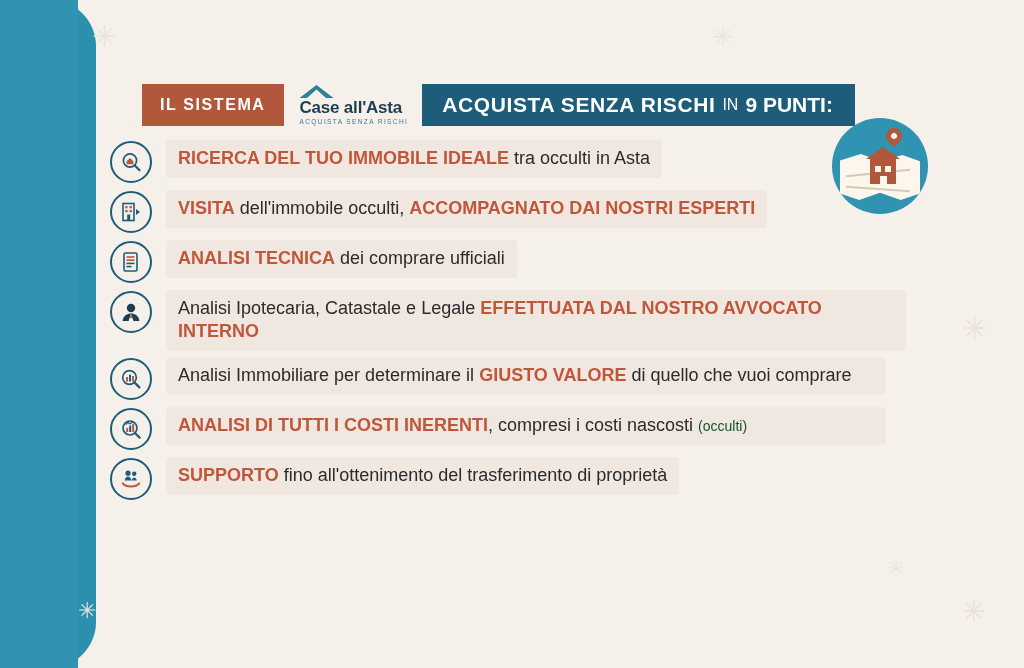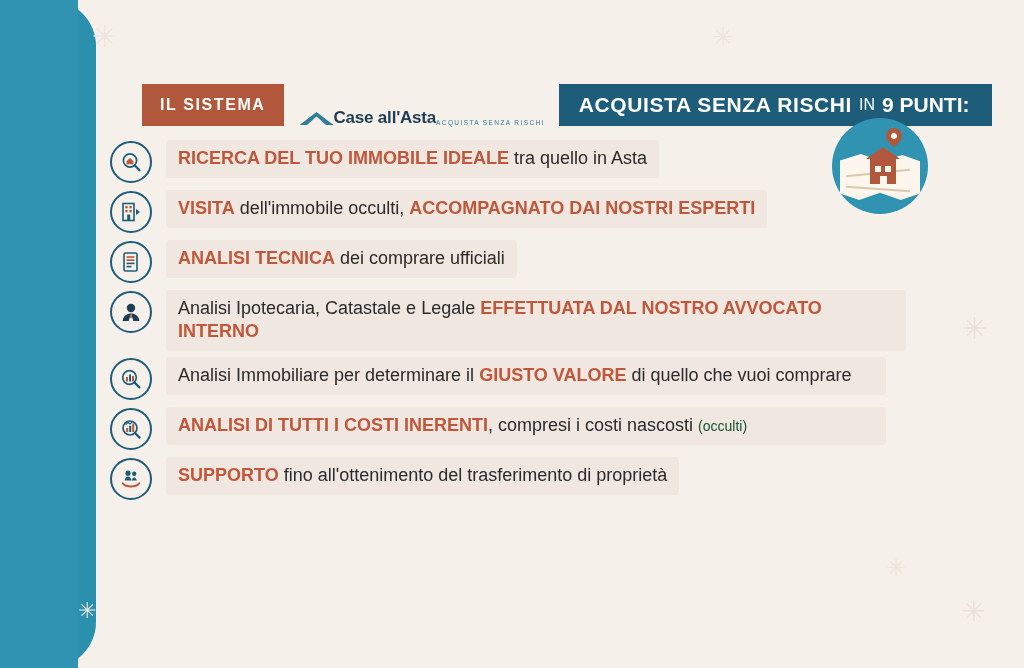--- a/index.html
+++ b/index.html
@@ -60,23 +60,23 @@
     font-size: 16px;
     letter-spacing: 1.6px;
     display: flex;
     align-items: center;
     padding: 0 18px;
   }
   .header-logo {
     background: #f6f0ea;
     padding: 0 14px 0 16px;
     display: flex;
-    flex-direction: row;
+    flex-direction: column;
     justify-content: center;
-    align-items: flex-end;
+    align-items: flex-start;
   }
   .logo-roof {
     width: 34px; height: 13px;
     background: #2f7f96;
     clip-path: polygon(50% 0, 100% 100%, 78% 100%, 50% 34%, 22% 100%, 0 100%);
     margin-bottom: 1px;
   }
   .logo-name {
     font-size: 17px;
     font-weight: bold;
@@ -263,21 +263,21 @@
 
     <div class="row">
       <div class="icon-badge">
         <svg width="24" height="24" viewBox="0 0 24 24">
           <circle cx="11" cy="10.5" r="6.6" fill="none" stroke="#1d5d79" stroke-width="1.7"></circle>
           <path d="M15.8 15.4 L20.5 20.2" stroke="#1d5d79" stroke-width="2.2" stroke-linecap="round"></path>
           <path d="M7.6 11.2 L11 8 L14.4 11.2 V14.2 H7.6 Z" fill="#c0563a"></path>
         </svg>
       </div>
       <div class="text-chip">
-        <span class="hl">RICERCA DEL TUO IMMOBILE IDEALE</span><span class="plain"> tra quello in Asta</span>
+        <span class="hl">RICERCA DEL TUO IMMOBILE IDEALE</span><span class="plain"> tra occulti in Asta</span>
       </div>
     </div>
 
     <div class="row">
       <div class="icon-badge">
         <svg width="24" height="24" viewBox="0 0 24 24">
           <rect x="4" y="3.5" width="11" height="17" fill="none" stroke="#1d5d79" stroke-width="1.6"></rect>
           <rect x="6.3" y="6" width="2.3" height="2.3" fill="#c0563a"></rect>
           <rect x="10.5" y="6" width="2.3" height="2.3" fill="#c0563a"></rect>
           <rect x="6.3" y="10" width="2.3" height="2.3" fill="#c0563a"></rect>

